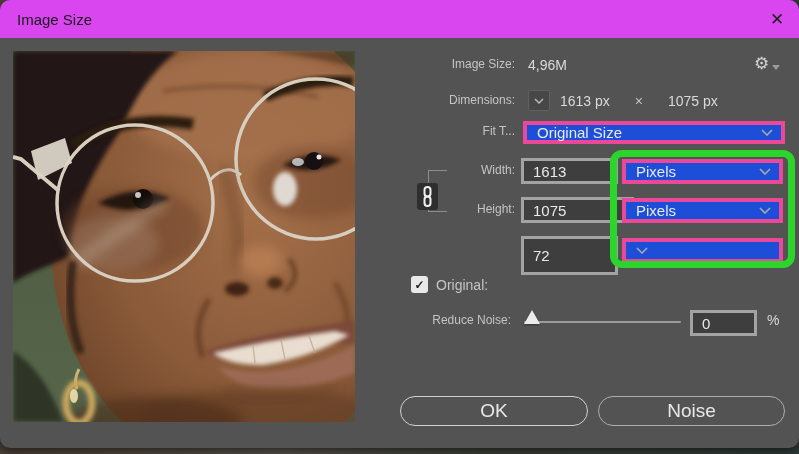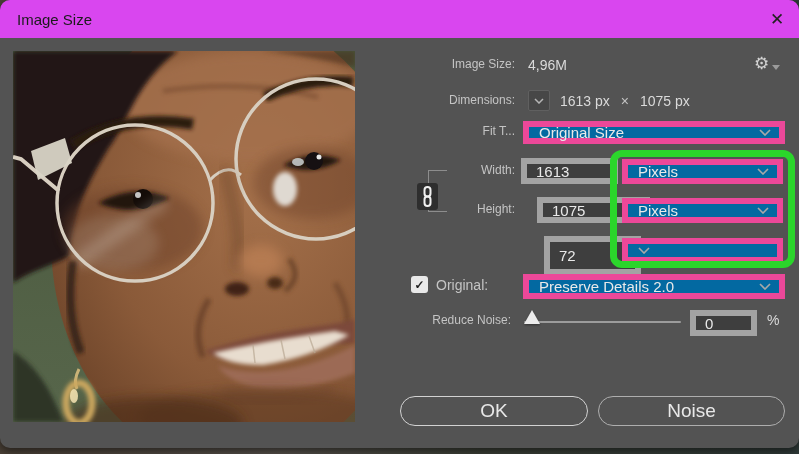--- a/index.html
+++ b/index.html
@@ -21,25 +21,25 @@
   }
   .close-btn {
     position:absolute; right:6px; top:3px; width:32px; height:32px;
     display:flex; align-items:center; justify-content:center;
     font-size:17px; color:#222; cursor:pointer; background:transparent; border:none;
   }
   .preview { position:absolute; left:13px; top:51px; width:342px; height:371px; }
   .lbl { position:absolute; font-size:12px; color:#c4c4c4; text-align:right; width:125px; white-space:nowrap; }
   .val { position:absolute; font-size:14px; color:#dadada; white-space:nowrap; }
   .txtinput {
-    position:absolute; background:#3e3e3e; border:6px solid #a3a3a3; color:#e9e9e9;
+    position:absolute; background:#3e3e3e; border:3px solid #a3a3a3; color:#e9e9e9;
     font-family:"Liberation Sans",sans-serif; font-size:15px; padding:0 0 0 9px; outline:none;
   }
   .dropdown {
-    position:absolute; background:#0369a1; border:6px solid #ec4899; color:#e9e9e9;
+    position:absolute; background:#1d4ed8; border:4px solid #ec4899; color:#e9e9e9;
     font-size:15px; display:flex; align-items:center; padding:0 8px 0 10px; cursor:pointer;
   }
   .dropdown .dd-text { flex:1 1 auto; white-space:nowrap; overflow:hidden; }
   .chev { flex:0 0 auto; }
   .green-box {
     position:absolute; left:610px; top:150px; width:185px; height:118px;
     border:7px solid #2bd52b; border-radius:12px; pointer-events:none;
   }
   .bracket { position:absolute; background:#8d8d8d; }
   .link-box {
@@ -175,21 +175,21 @@
     <span class="gear-glyph">⚙</span>
     <span class="gear-caret"></span>
   </div>
 
   <div class="lbl" style="left:390px; top:93px;">Dimensions:</div>
   <div class="dim-chevbox">
     <svg width="10" height="6" viewBox="0 0 10 6">
         <polyline points="1,1 5,5 9,1" fill="none" stroke="#b5b5b5" stroke-width="1.5"></polyline>
       </svg>
   </div>
-  <div class="val" style="left:560px; top:93px; display:flex; gap:11px;">
+  <div class="val" style="left:560px; top:93px; display:flex; gap:25px;">
     <span>1613 px</span>
     <span style="color:#c4c4c4">×</span>
     <span>1075 px</span>
   </div>
 
   <div class="lbl" style="left:390px; top:124px;">Fit T...</div>
   <div class="dropdown" style="left:523px; top:121px; width:262px; height:23px;">
     <span class="dd-text">Original Size</span>
     <svg class="chev" width="12" height="7" viewBox="0 0 12 7">
         <polyline points="1,1 6,6 11,1" fill="none" stroke="#a8a8a8" stroke-width="1.6"></polyline>
@@ -211,47 +211,41 @@
   <div class="lbl" style="left:390px; top:163px;">Width:</div>
   <input class="txtinput" style="left: 521px; top: 158px; width: 97px; height: 26px;" value="1613">
   <div class="dropdown" style="left:622px; top:159px; width:161px; height:25px;">
     <span class="dd-text">Pixels</span>
     <svg class="chev" width="12" height="7" viewBox="0 0 12 7">
         <polyline points="1,1 6,6 11,1" fill="none" stroke="#a8a8a8" stroke-width="1.6"></polyline>
       </svg>
   </div>
 
   <div class="lbl" style="left:390px; top:202px;">Height:</div>
-  <input class="txtinput" style="left: 521px; top: 197px; width: 113px; height: 26px; margin-left: 16px;" value="1075">
+  <input class="txtinput" style="left: 521px; top: 197px; width: 113px; height: 26px;" value="1075">
   <div class="dropdown" style="left:622px; top:198px; width:161px; height:25px;">
     <span class="dd-text">Pixels</span>
     <svg class="chev" width="12" height="7" viewBox="0 0 12 7">
         <polyline points="1,1 6,6 11,1" fill="none" stroke="#a8a8a8" stroke-width="1.6"></polyline>
       </svg>
   </div>
 
-  <input class="txtinput" style="left: 521px; top: 236px; width: 97px; height: 39px; margin-left: 23px;" value="72">
+  <input class="txtinput" style="left: 521px; top: 236px; width: 97px; height: 39px;" value="72">
   <div class="dropdown" style="left:622px; top:238px; width:161px; height:25px;">
     <svg class="chev" width="12" height="7" viewBox="0 0 12 7">
         <polyline points="1,1 6,6 11,1" fill="none" stroke="#a8a8a8" stroke-width="1.6"></polyline>
       </svg>
   </div>
 
   <div class="green-box"></div>
 
   <div class="checkbox">
     <span>✓</span>
   </div>
   <div class="val" style="left:436px; top:277px; color:#c4c4c4;">Original:</div>
-  <div class="dropdown" style="left:523px; top:274px; width:262px; height:25px;">
-    <span class="dd-text">Preserve Details 2.0</span>
-    <svg class="chev" width="12" height="7" viewBox="0 0 12 7">
-        <polyline points="1,1 6,6 11,1" fill="none" stroke="#a8a8a8" stroke-width="1.6"></polyline>
-      </svg>
-  </div>
 
   <div class="lbl" style="left:376px; top:313px; width:135px;">Reduce Noise:</div>
   <div class="slider-track"></div>
   <div class="slider-thumb"></div>
   <input class="txtinput" style="left: 690px; top: 310px; width: 67px; height: 26px;" value="0">
   <div class="val" style="left:767px; top:312px;">%</div>
 
   <button class="btn btn-ok">OK</button>
   <button class="btn btn-cancel">Noise</button>
 

